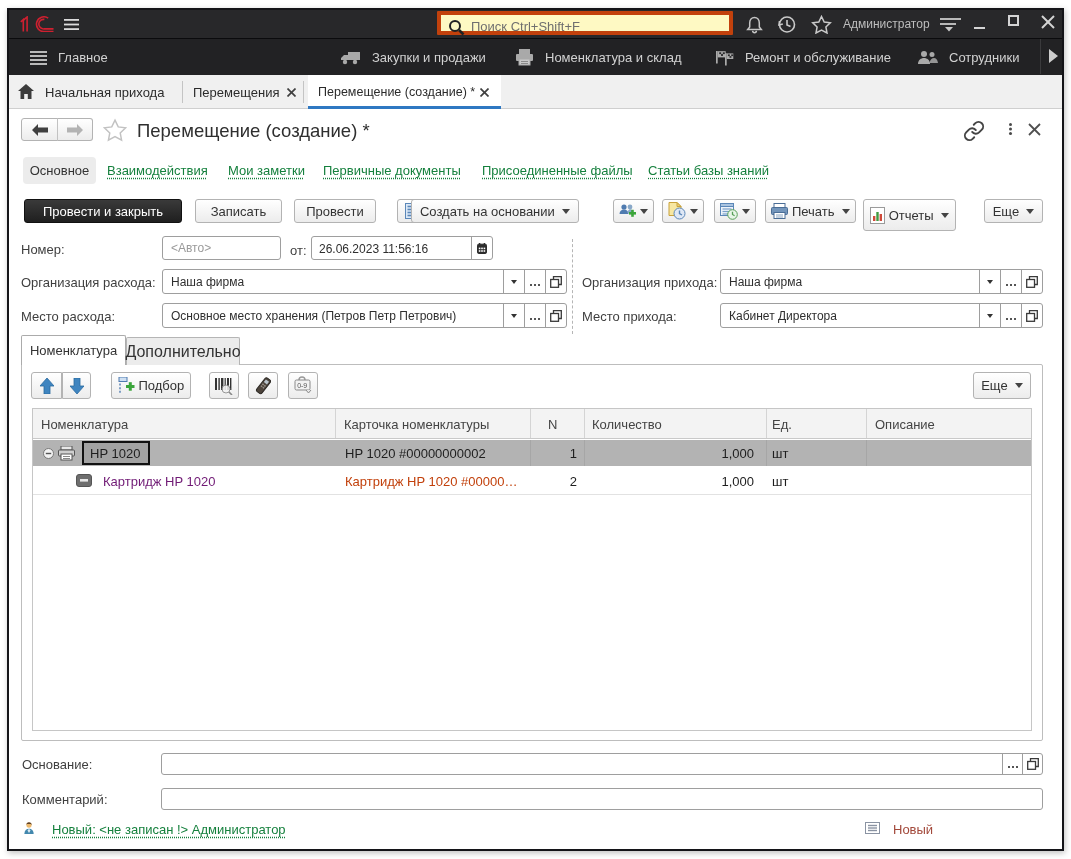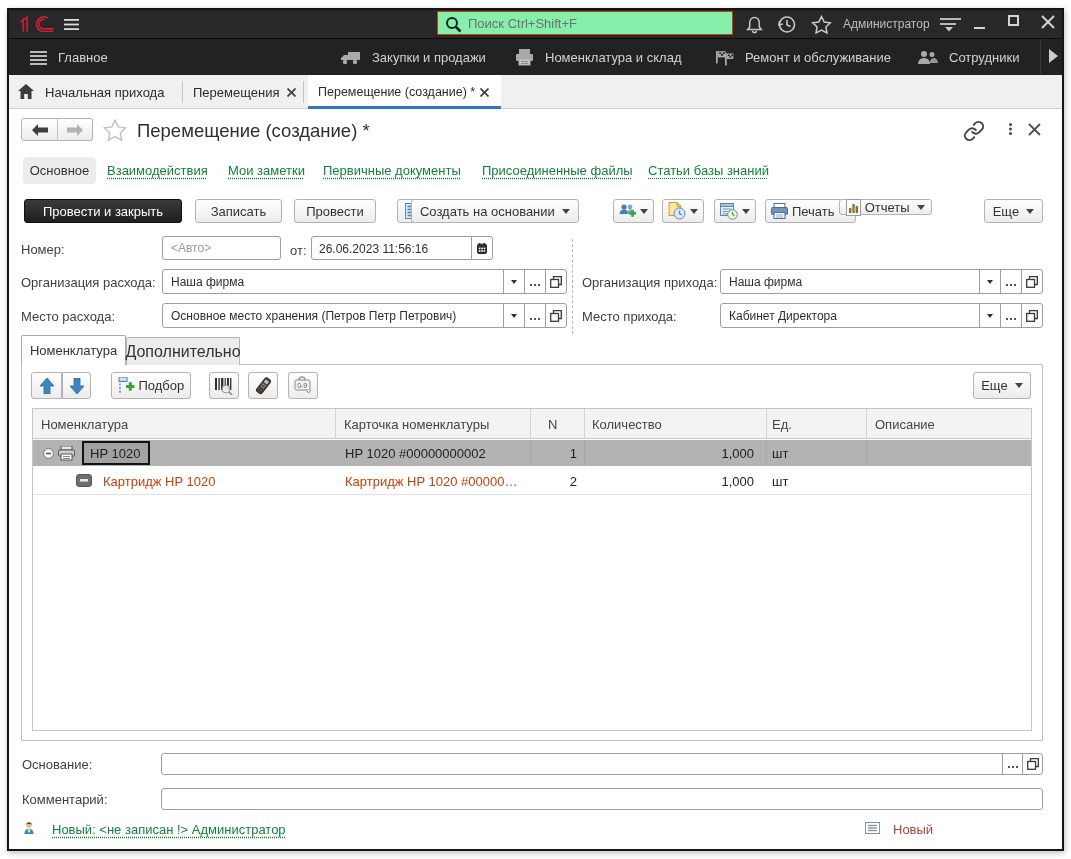--- a/index.html
+++ b/index.html
@@ -3,21 +3,21 @@
 <meta charset="utf-8">
 <style>
 * { margin:0; padding:0; box-sizing:border-box; }
 html,body { width:1071px; height:859px; background:#fff; font-family:"Liberation Sans",sans-serif; overflow:hidden; }
 #win { position:absolute; left:7px; top:8px; width:1057px; height:843px; background:#fff; box-shadow:1px 2px 6px rgba(0,0,0,.25); }
 #winborder { position:absolute; inset:0; border:2px solid #141418; z-index:99; pointer-events:none; }
 .abs { position:absolute; }
 
 #titlebar { position:absolute; left:0; top:0; width:100%; height:31px; background:#28282a; border-bottom:1px solid #0b0b0d; }
 #titlebar .ttext { position:absolute; top:8px; font-size:13px; color:#c7c7c7; white-space:nowrap; }
-#search { position:absolute; left:430px; top:3px; width:296px; height:24px; background:#86efac; border:1px solid #c2410c; border-radius:1px; }
+#search { position:absolute; left:430px; top:3px; width:296px; height:24px; background:#fef9c3; border:4px solid #c2410c; border-radius:1px; }
 #search .ph { position:absolute; left:30px; top:4px; font-size:13px; color:#6f6f6f; }
 
 #menubar { position:absolute; left:0; top:31px; width:100%; height:36px; background:#222224; }
 #menubar .mi { position:absolute; top:1px; height:35px; display:flex; align-items:center; font-size:13px; color:#d2d2d2; white-space:nowrap; }
 #menubar .mico { margin-right:11px; display:flex; align-items:center; }
 
 #tabbar { position:absolute; left:0; top:67px; width:100%; height:34px; background:#f0f0f0; border-bottom:1px solid #cfcfcf; }
 .vtsep { position:absolute; top:6px; height:22px; width:1px; background:#c4c4c4; }
 .tabtxt { position:absolute; top:10px; font-size:13px; color:#2b2b2b; white-space:nowrap; }
 #activetab { position:absolute; left:301px; top:0; width:193px; height:34px; background:#fff; border-bottom:3px solid #2f78c2; }
@@ -259,21 +259,21 @@
           <circle cx="12.5" cy="11.5" r="4.8" fill="#e8f5e8" stroke="#58a058"></circle>
           <path d="M12.5,8.8 L12.5,11.5 L14.6,12.8" stroke="#58a058" fill="none" stroke-width="1.3"></path>
         </svg>&nbsp;<span class="caret"></span></div>
     <div class="btn" style="left:758px;top:90px;width:91px;height:24px"><svg width="17" height="16" viewBox="0 0 17 16">
           <rect x="3" y="0.5" width="11" height="4" fill="#fff" stroke="#4a6d96"></rect>
           <rect x="0.5" y="4.5" width="16" height="7" rx="1" fill="#7395bb" stroke="#4a6d96"></rect>
           <rect x="3" y="9.5" width="11" height="6" fill="#fff" stroke="#4a6d96"></rect>
           <line x1="5" y1="12" x2="12" y2="12" stroke="#8aa5c2"></line>
           <line x1="5" y1="14" x2="12" y2="14" stroke="#8aa5c2"></line>
         </svg>&nbsp;Печать&nbsp;&nbsp;<span class="caret"></span></div>
-    <div class="btn" style="left:832px;top:90px;width:93px;height:16px"><svg width="15" height="17" viewBox="0 0 15 17">
+    <div class="btn" style="left:856px;top:90px;width:93px;height:32px"><svg width="15" height="17" viewBox="0 0 15 17">
           <rect x="0.5" y="0.5" width="14" height="16" fill="#fff" stroke="#9a9a9a"></rect>
           <rect x="3" y="9" width="2.4" height="5" fill="#d04a3a"></rect>
           <rect x="6.3" y="5" width="2.4" height="9" fill="#3f9a3f"></rect>
           <rect x="9.6" y="7" width="2.4" height="7" fill="#d04a3a"></rect>
         </svg>&nbsp;Отчеты&nbsp;&nbsp;<span class="caret"></span></div>
     <div class="btn" style="left:977px;top:90px;width:59px;height:24px">Еще&nbsp;&nbsp;<span class="caret"></span></div>
 
     <div class="lbl" style="left:14px;top:133px">Номер:</div>
     <div class="fld" style="left:155px;top:127px;width:119px;height:24px">
         <span style="position:absolute;left:8px;top:4px;font-size:12px;color:#9a9a9a">&lt;Авто&gt;</span>
@@ -459,21 +459,21 @@
         <div class="abs" style="left:497px;top:6px;width:47px;text-align:right;font-size:13px;color:#1e1e1e">1</div>
         <div class="abs" style="left:551px;top:6px;width:170px;text-align:right;font-size:13px;color:#1e1e1e">1,000</div>
         <div class="abs" style="left:739px;top:6px;font-size:13px;color:#1e1e1e">шт</div>
       </div>
 
       <div class="abs" style="left:0;top:57px;width:998px;height:29px;border-bottom:1px solid #e2e2e2">
         <svg class="abs" style="left:43px;top:8px" width="16" height="13" viewBox="0 0 16 13">
             <rect x="0.5" y="0.5" width="15" height="12" rx="2.5" fill="#6e6e6e" stroke="#555"></rect>
             <rect x="4" y="5" width="8" height="2.6" fill="#e8e8e8"></rect>
           </svg>
-        <div class="abs" style="left:70px;top:8px;font-size:13px;color:#c2410c">Картридж HP 1020</div>
+        <div class="abs" style="left:70px;top:8px;font-size:13px;color:#701a75">Картридж HP 1020</div>
         <div class="abs" style="left:312px;top:8px;font-size:13px;color:#c2410c">Картридж HP 1020 #00000…</div>
         <div class="abs" style="left:497px;top:8px;width:47px;text-align:right;font-size:13px;color:#1e1e1e">2</div>
         <div class="abs" style="left:551px;top:8px;width:170px;text-align:right;font-size:13px;color:#1e1e1e">1,000</div>
         <div class="abs" style="left:739px;top:8px;font-size:13px;color:#1e1e1e">шт</div>
       </div>
     </div>
 
     <div class="lbl" style="left:15px;top:648px">Основание:</div>
     <div class="fld" style="left:154px;top:644px;width:882px;height:22px">
       <div class="fldsec" style="right:20px;width:20px">

